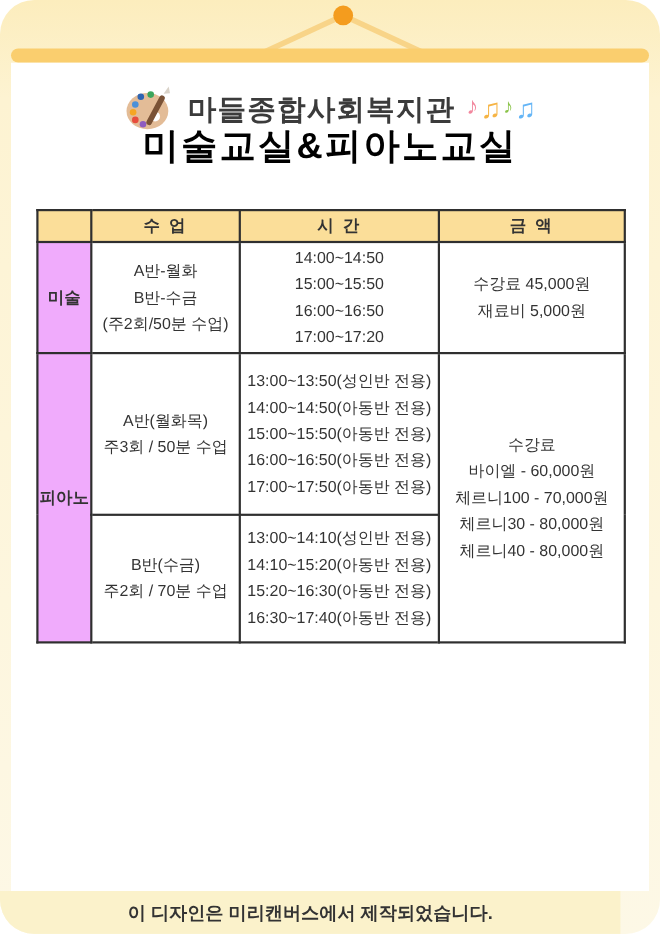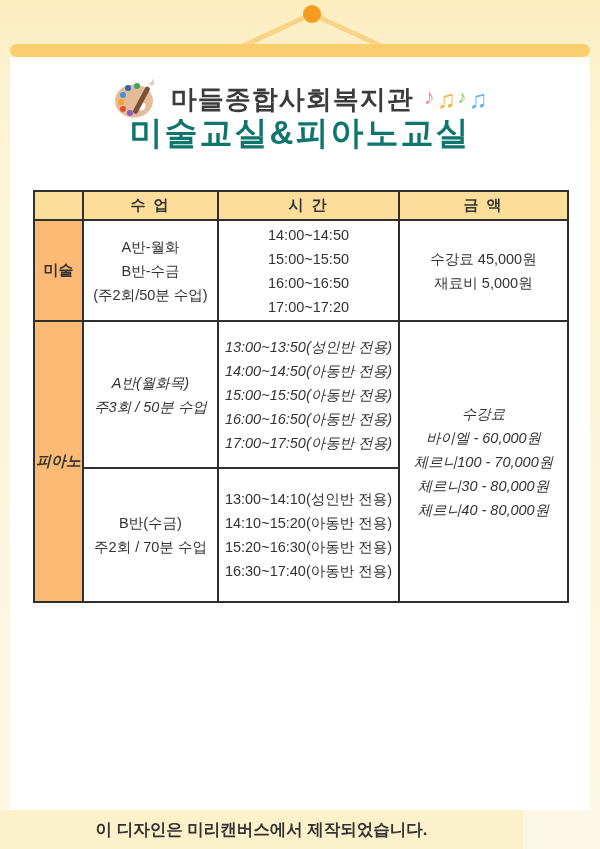--- a/index.html
+++ b/index.html
@@ -1,70 +1,71 @@
 <!DOCTYPE html>
 <html><head>
 <meta charset="utf-8">
 <style>
   * { margin:0; padding:0; box-sizing:border-box; }
   html,body { width:600px; }
   body { font-family:"Liberation Sans","DejaVu Sans",sans-serif; }
   .canvas {
     position:relative; width:600px; height:849px; overflow:hidden;
     background:linear-gradient(180deg,#FCEDBD 0%,#FDF3D2 90px,#FDF8E6 100%);
+    border-radius:31px;
   }
   
   .strings { position:absolute; left:0; top:0; z-index:1; }
   .rod { position:absolute; left:10px; top:44px; width:580px; height:13px;
          border-radius:7px; background:#FACE6E; z-index:2; }
   .pin { position:absolute; left:303px; top:5px; width:18px; height:18px;
          border-radius:50%; background:#F49C1E; z-index:3; }
   .poster { position:absolute; left:10px; top:57px; width:580px; height:753px;
             background:#ffffff; z-index:2; }
   
   .head-row { position:absolute; top:20px; left:0; width:580px; display:flex;
               justify-content:center; align-items:center; gap:10px; }
   .org-title { font-size:26px; font-weight:700; color:#3b3b3b; letter-spacing:1px; }
   .notes-group { display:flex; align-items:flex-end; gap:2px; }
   .note-1 { color:#F2889E; font-size:22px; transform:translateY(-4px); }
   .note-2 { color:#F6B445; font-size:25px; }
   .note-3 { color:#8BC34A; font-size:18px; transform:translateY(-6px); }
   .note-4 { color:#64B5F6; font-size:25px; }
   .main-title { position:absolute; top:54px; left:0; width:580px; text-align:center;
-                font-size:33px; font-weight:800; color:#0f766e; letter-spacing:2px; }
+                font-size:33px; font-weight:800; color:#000000; letter-spacing:2px; }
   
   table.schedule { position:absolute; left:23px; top:133px; border-collapse:collapse;
                    table-layout:fixed; width:534px; }
   .schedule td { border:2px solid #2f2f2f; text-align:center; vertical-align:middle;
                  font-size:14.5px; color:#333; }
   .schedule .yellow { background:#FBDE99; }
   .schedule .hd { height:29px; font-weight:700; letter-spacing:2px; font-size:15px; }
-  .schedule .label { background:#fdba74; font-weight:700; font-size:15px;margin-top:12px; }
+  .schedule .label { background:#f0abfc; font-weight:700; font-size:15px;margin-top:12px; }
   .multi { white-space:pre-line; line-height:24px; }
   .r-art td { height:101px; }
-  .r-pa td { height:147px;font-style:italic; }
-  .r-pb td { height:134px;margin-top:40px; }
+  .r-pa td { height:147px; }
+  .r-pb td { height:116px;margin-top:40px; }
   
   .info { position:absolute; left:40px; top:604px; display:flex; flex-direction:column; gap:9px; }
   .info-item { display:flex; align-items:baseline; font-size:15.5px; line-height:20px; }
   .info-label { color:#F0813C; font-weight:700; margin-right:9px; white-space:nowrap; }
   .info-text { color:#333; }
   .notes { position:absolute; left:10px; top:731px; width:580px; text-align:center;
            font-size:11.5px; line-height:15px; color:#4a4a4a; }
   
   .logos { position:absolute; left:0; top:758px; width:600px; display:flex;
            justify-content:center; align-items:center; gap:9px; }
   .star-wrap { display:flex; flex-direction:column; align-items:center; }
   .star-caption { font-size:7px; font-weight:700; font-style:italic; color:#1A2C71; margin-top:-2px; }
   .orgblock { text-align:center; }
   .org-name { font-size:22px; font-weight:800; color:#1A2C71; letter-spacing:1px; line-height:24px; }
   .org-sub { font-size:11px; color:#1A2C71; letter-spacing:4px; font-weight:700; }
   .org-sub2 { font-size:13px; color:#2B6BD3; font-weight:700; font-style:italic; letter-spacing:1px; }
   
-  .design-footer { position:absolute; left:0; top:810px; width:523px; height:39px;
+  .design-footer { position:absolute; left:0; top:810px; width:564px; height:39px;
                    background:#FBF2CB; display:flex; align-items:center; justify-content:center;
                    font-size:16.5px; font-weight:600; color:#333; }
 </style>
 </head>
 <body>
 
 <div class="canvas">
 
   <svg class="strings" width="600" height="60">
     <line x1="312" y1="14" x2="230" y2="52" stroke="#F8D488" stroke-width="5"></line>

